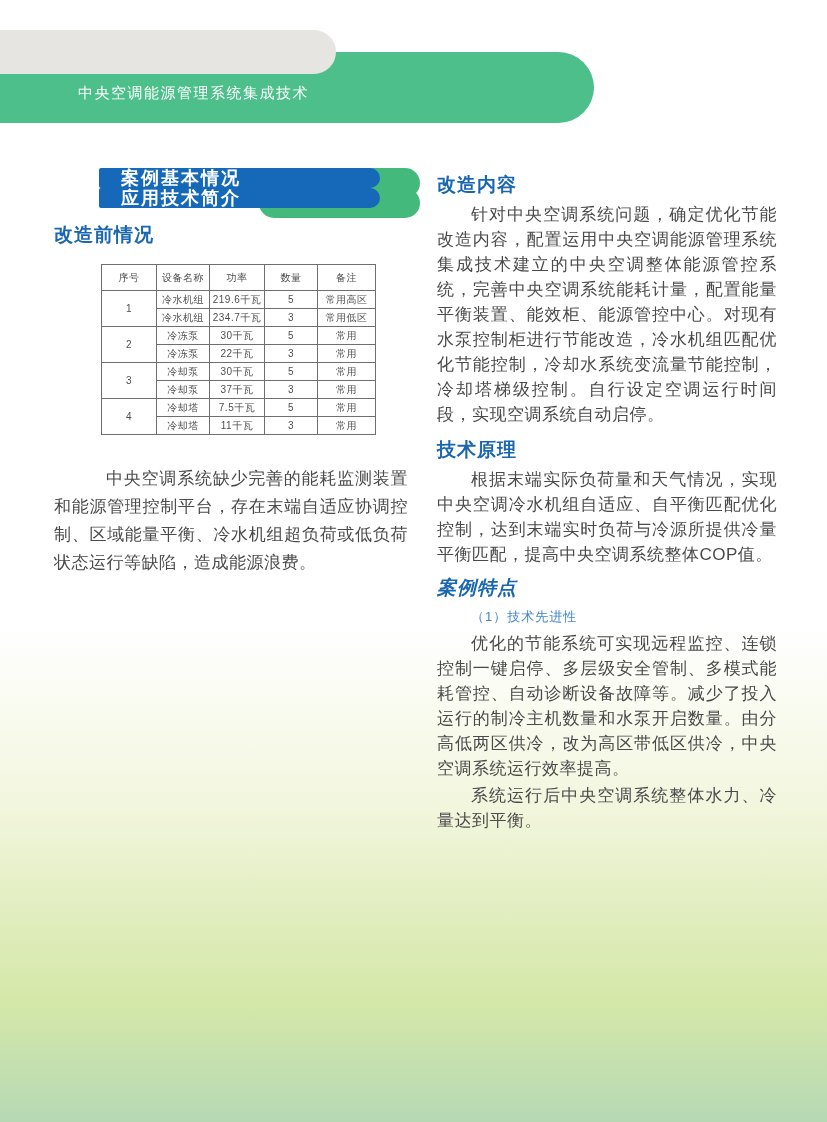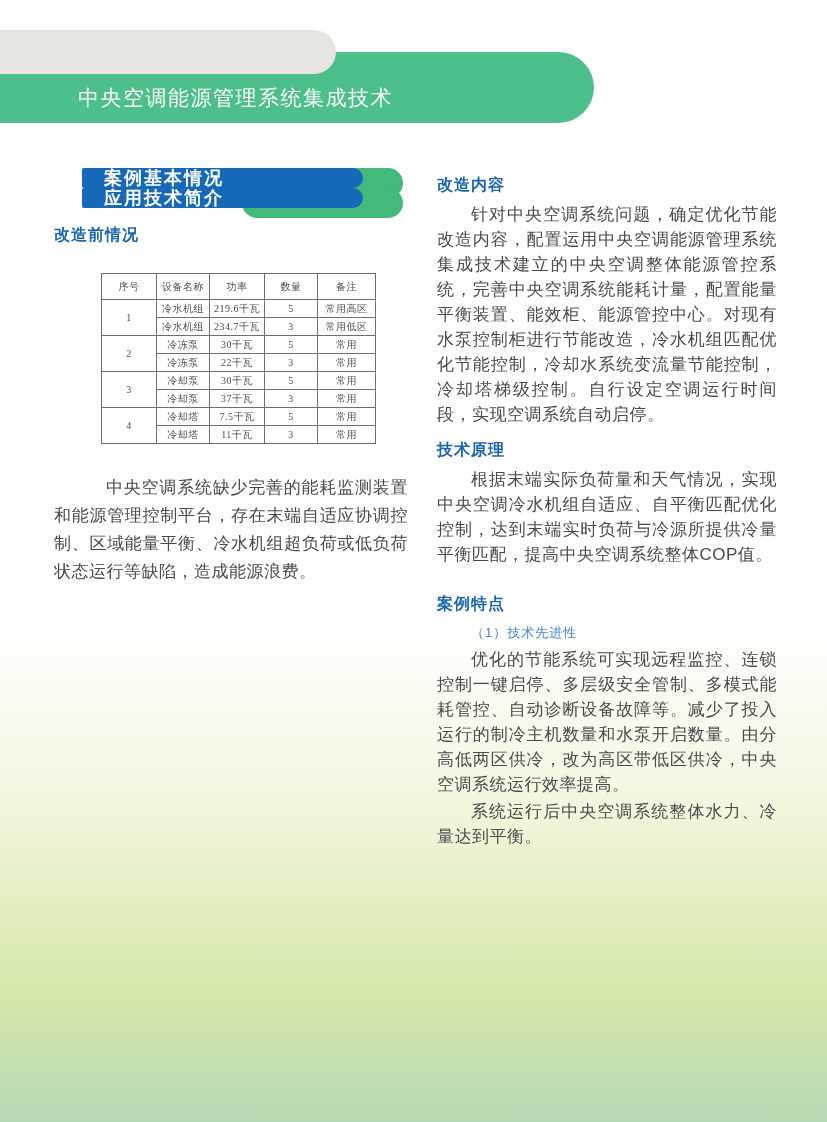--- a/index.html
+++ b/index.html
@@ -25,26 +25,26 @@
   }
   .hdr-green {
     position:absolute; left:0; top:52px;
     width:594px; height:71px;
     background:#4dbf8b;
     border-radius:0 36px 36px 0;
     z-index:1;
   }
   .hdr-title {
     position:absolute; left:78px; top:84px;
-    font-size:21px; letter-spacing:1.5px;
+    font-size:15px; letter-spacing:1.5px;
     color:#ffffff; font-weight:500;
     z-index:3;
   }
   
-  .banner-wrap { position:relative; width:281px; height:20px; margin-left:28px; }
+  .banner-wrap { position:relative; width:281px; height:20px; margin-left:45px; }
   .banner-green {
     position:absolute; top:0; left:160px; right:-40px; height:30px;
     background:#43b97c; border-radius:15px;
   }
   .banner-pill {
     position:absolute; inset:0;
     background:#1569b8;
     border-radius:3px 15px 15px 3px;
     color:#ffffff; font-size:18px; font-weight:bold;
     letter-spacing:2px;
@@ -56,58 +56,57 @@
   .col-left  { left:54px;  width:354px; }
   .col-right { left:437px; width:340px; }
   .body-text {
     font-size:17px; line-height:28px; color:#4a4a4b;
     text-align:justify; letter-spacing:0.5px;
     text-indent:52px;
   }
   .col-right .body-text { line-height:25px; text-indent:34px; }
   .info-label { color:#2d7ec9; font-weight:600; }
   h3.sec {
-    font-size:16px; font-weight:bold; color:#1a67b0;
+    font-size:19px; font-weight:bold; color:#1a67b0;
     letter-spacing:1px; line-height:26px;
   }
   .col-left h3.sec { }
   h4.subsec {
     font-size:13px; font-weight:500; color:#4387c9;
     letter-spacing:1px; line-height:24px;
     text-indent:34px;
   }
   
   .info-block { margin-top:24px; }
   .banner2 { margin-top:0px; }
   .h-before { margin-top:14px; }
   .p-after-h { margin-top:6px; }
   
   table.equip {
-    margin:25px 0 0 47px;
+    margin:16px 0 0 47px;
     border-collapse:collapse;
     table-layout:fixed;
     width:274px;
-    font-family:Liberation Serif, serif;
   }
   table.equip th, table.equip td {
     border:1px solid #6f6f6f;
     font-size:10px; font-weight:normal;
     color:#4f4f4f; text-align:center;
     vertical-align:middle; padding:0;
     letter-spacing:0.5px;
   }
   table.equip th { height:26px; }
   table.equip td { height:18px; }
   .p-after-table { margin-top:30px; }
   
   .r-h1 { margin-top:4px; }
   .r-p1 { margin-top:4px; }
   .r-h2 { margin-top:10px; }
   .r-p2 { margin-top:4px; }
-  .r-h3 { margin-top:24px; }
+  .r-h3 { margin-top:8px;font-style:italic; }
   .r-s1 { margin-top:4px; }
   .r-p3 { margin-top:2px; }
   .r-s2 { margin-top:2px; }
   .r-p4 { margin-top:2px; }
   
   .footer {
     position:absolute; left:30px; top:1134px; height:48px;
     display:flex; align-items:flex-end;
   }
   .footer .pg {

